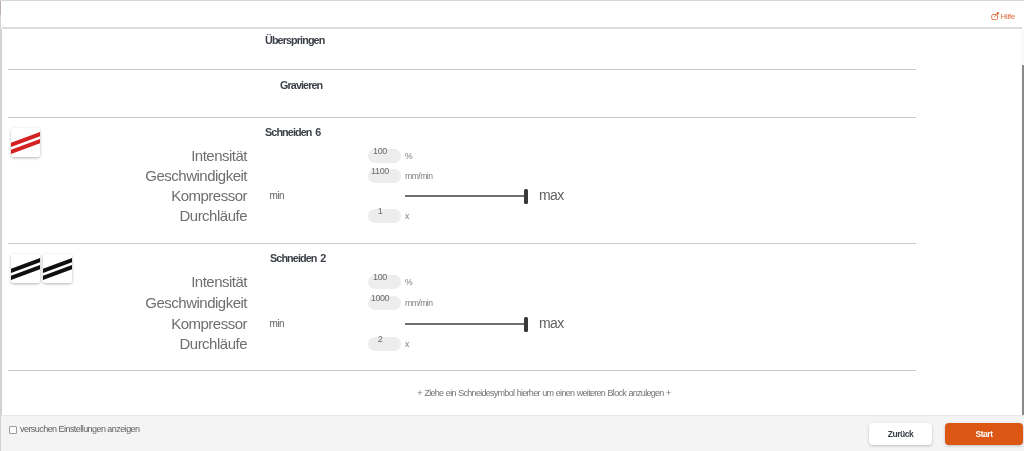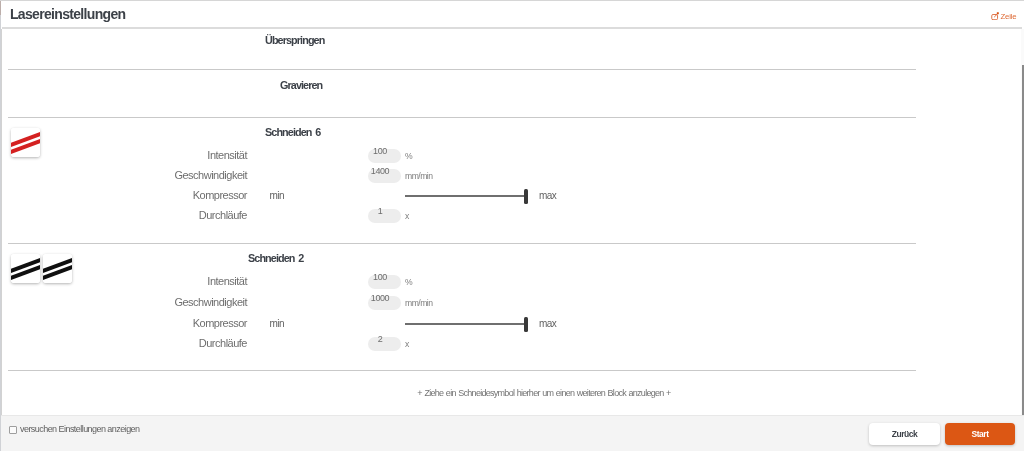--- a/index.html
+++ b/index.html
@@ -31,79 +31,76 @@
 
   .secthead{position:absolute;font-size:10.8px;line-height:13px;letter-spacing:-0.9px;
             word-spacing:1.6px;font-weight:700;color:#3c4148;white-space:pre;}
   .secsub{position:absolute;font-size:9px;line-height:11px;letter-spacing:-0.72px;
           word-spacing:0.8px;color:#74787c;white-space:pre;}
   .secsub .link{color:#df652d;}
   .arrow{display:inline-block;width:8px;height:8px;position:relative;top:1.5px;}
   .arrow svg{display:block;}
 
   
-  .plabel{position:absolute;right:669px;font-size:11px;line-height:11px;letter-spacing:-0.5px;
+  .plabel{position:absolute;right:669px;font-size:15px;line-height:11px;letter-spacing:-0.5px;
           color:#6e6e6e;white-space:pre;}
   .pill{position:absolute;left:368px;width:33px;height:14px;border-radius:7px;background:#ededed;
         color:#6d6d6d;font-size:9px;letter-spacing:-0.4px;display:flex;align-items:center;
         justify-content:center;box-sizing:border-box;border:none;padding-right:9px;padding-bottom:11px;}
   .unit{position:absolute;left:405px;font-size:8.6px;line-height:11px;letter-spacing:-0.5px;color:#7d7d7d;white-space:pre;}
   .minlabel{position:absolute;right:632px;font-size:10px;line-height:11px;letter-spacing:-0.55px;color:#626262;}
-  .maxlabel{position:absolute;left:539px;font-size:10px;line-height:11px;letter-spacing:-0.55px;color:#626262;}
+  .maxlabel{position:absolute;left:539px;font-size:14px;line-height:11px;letter-spacing:-0.55px;color:#626262;}
   .track{position:absolute;left:405px;width:121px;height:2px;background:#6f6f6f;}
   .thumb{position:absolute;left:524px;width:4px;height:15px;background:#393939;border-radius:1.5px;}
 
   
   .tile{position:absolute;width:29px;height:29px;border-radius:3px;background:#ffffff;
         box-shadow:0 1px 3px rgba(0,0,0,0.30);overflow:hidden;}
   .tile svg{display:block;}
 
   .dropzone{position:absolute;left:0;width:1024px;text-align:center;font-size:9px;
             letter-spacing:-0.72px;word-spacing:0.75px;color:#737373;padding-left:32px;}
 
   
   .footer{position:absolute;left:0;top:415px;width:1024px;height:36px;background:#f4f4f4;
           border-top:1px solid #e8e8e8;box-sizing:border-box;}
   .cb{position:absolute;left:9px;top:426px;width:8px;height:8px;border:1px solid #9e9e9e;
       border-radius:1px;background:#fbfbfb;box-sizing:border-box;}
   .cblabel{position:absolute;left:20px;top:424px;font-size:9px;line-height:11px;
            letter-spacing:-0.55px;color:#5f5f5f;}
   .btn{position:absolute;top:423px;height:22px;border-radius:4px;font-size:8.5px;letter-spacing:-0.45px;
        display:flex;align-items:center;justify-content:center;box-sizing:border-box;cursor:pointer;}
-  .btn-back{left:869px;width:71px;background:#ffffff;color:#3c4148;font-weight:700;
+  .btn-back{left:869px;width:63px;background:#ffffff;color:#3c4148;font-weight:700;
             box-shadow:0 1px 3px rgba(0,0,0,0.22);}
-  .btn-start{left:945px;width:70px;background:#dc5714;color:#ffffff;font-weight:700;
+  .btn-start{left:945px;width:78px;background:#dc5714;color:#ffffff;font-weight:700;
              box-shadow:0 1px 3px rgba(0,0,0,0.22);}
 
   
   .sbtrack{position:absolute;left:1021px;top:29px;width:3px;height:386px;background:#fafafa;z-index:15;}
   .sbthumb{position:absolute;left:1021.5px;top:65px;width:2.5px;height:350px;background:#8a8a8a;z-index:16;}
 </style>
 </head>
 <body>
 
 <div class="app">
 
-  <div class="titlebar">
-    <div class="title">Lasereinstellungen</div>
-  </div>
   <div class="top-rule"></div>
   <div class="hdr-rule"></div>
   <div class="leftedge"></div>
   <div class="edge-accent"></div>
   <div class="edge-gray"></div>
     <a class="help">
       <span>
         <svg width="8" height="8" viewBox="0 0 16 16" fill="none">
           <rect x="1.5" y="5.0" width="11.6" height="10.4" rx="2.6" fill="none" stroke="#dd6735" stroke-width="1.8"></rect>
           <path d="M6.4 10.2 13.6 3.0" stroke="#dd6735" stroke-width="1.8"></path>
           <rect x="11.6" y="0.4" width="4.0" height="4.0" rx="0.7" fill="#d9500d"></rect>
         </svg>
       </span>
-      <span>Zeile</span>
+      <span>Hilfe</span>
     </a>
 
   <div class="scrollarea">
 
     <div class="secthead" style="left:265px;top:5px">Überspringen</div>
     <div class="rowline" style="top:40px"></div>
 
     <div class="secthead" style="left:280px;top:50px">Gravieren</div>
     <div class="rowline" style="top:88px"></div>
 
@@ -116,21 +113,21 @@
         </g>
       </svg>
     </div>
     <div class="secthead" style="left:265px;top:97px">Schneiden 6</div>
 
     <div class="plabel" style="top:121px">Intensität</div>
     <div class="pill" style="top:120px">100</div>
     <div class="unit" style="top:122px">%</div>
 
     <div class="plabel" style="top:141px">Geschwindigkeit</div>
-    <div class="pill" style="top:140px">1400</div>
+    <div class="pill" style="top:140px">1100</div>
     <div class="unit" style="top:142px">mm/min</div>
 
     <div class="plabel" style="top:161px">Kompressor</div>
     <div class="minlabel" style="top:161px">min</div>
     <div class="track" style="top:166px"></div>
     <div class="thumb" style="top:160px"></div>
     <div class="maxlabel" style="top:161px">max</div>
 
     <div class="plabel" style="top:181px">Durchläufe</div>
     <div class="pill" style="top:180px">1</div>
@@ -149,21 +146,21 @@
     </div>
     <div class="tile" style="left:43px;top:225px">
       <svg width="29" height="29" viewBox="0 0 29 29">
         <rect width="29" height="29" fill="#ffffff"></rect>
         <g stroke="#101010" stroke-width="4.0">
           <line x1="-2" y1="17.6" x2="31" y2="5.4"></line>
           <line x1="-2" y1="24.6" x2="31" y2="12.4"></line>
         </g>
       </svg>
     </div>
-    <div class="secthead" style="left:248px;top:223px">Schneiden 2</div>
+    <div class="secthead" style="left:270px;top:223px">Schneiden 2</div>
 
     <div class="plabel" style="top:247px">Intensität</div>
     <div class="pill" style="top:246px">100</div>
     <div class="unit" style="top:248px">%</div>
 
     <div class="plabel" style="top:268px">Geschwindigkeit</div>
     <div class="pill" style="top:267px">1000</div>
     <div class="unit" style="top:269px">mm/min</div>
 
     <div class="plabel" style="top:289px">Kompressor</div>

